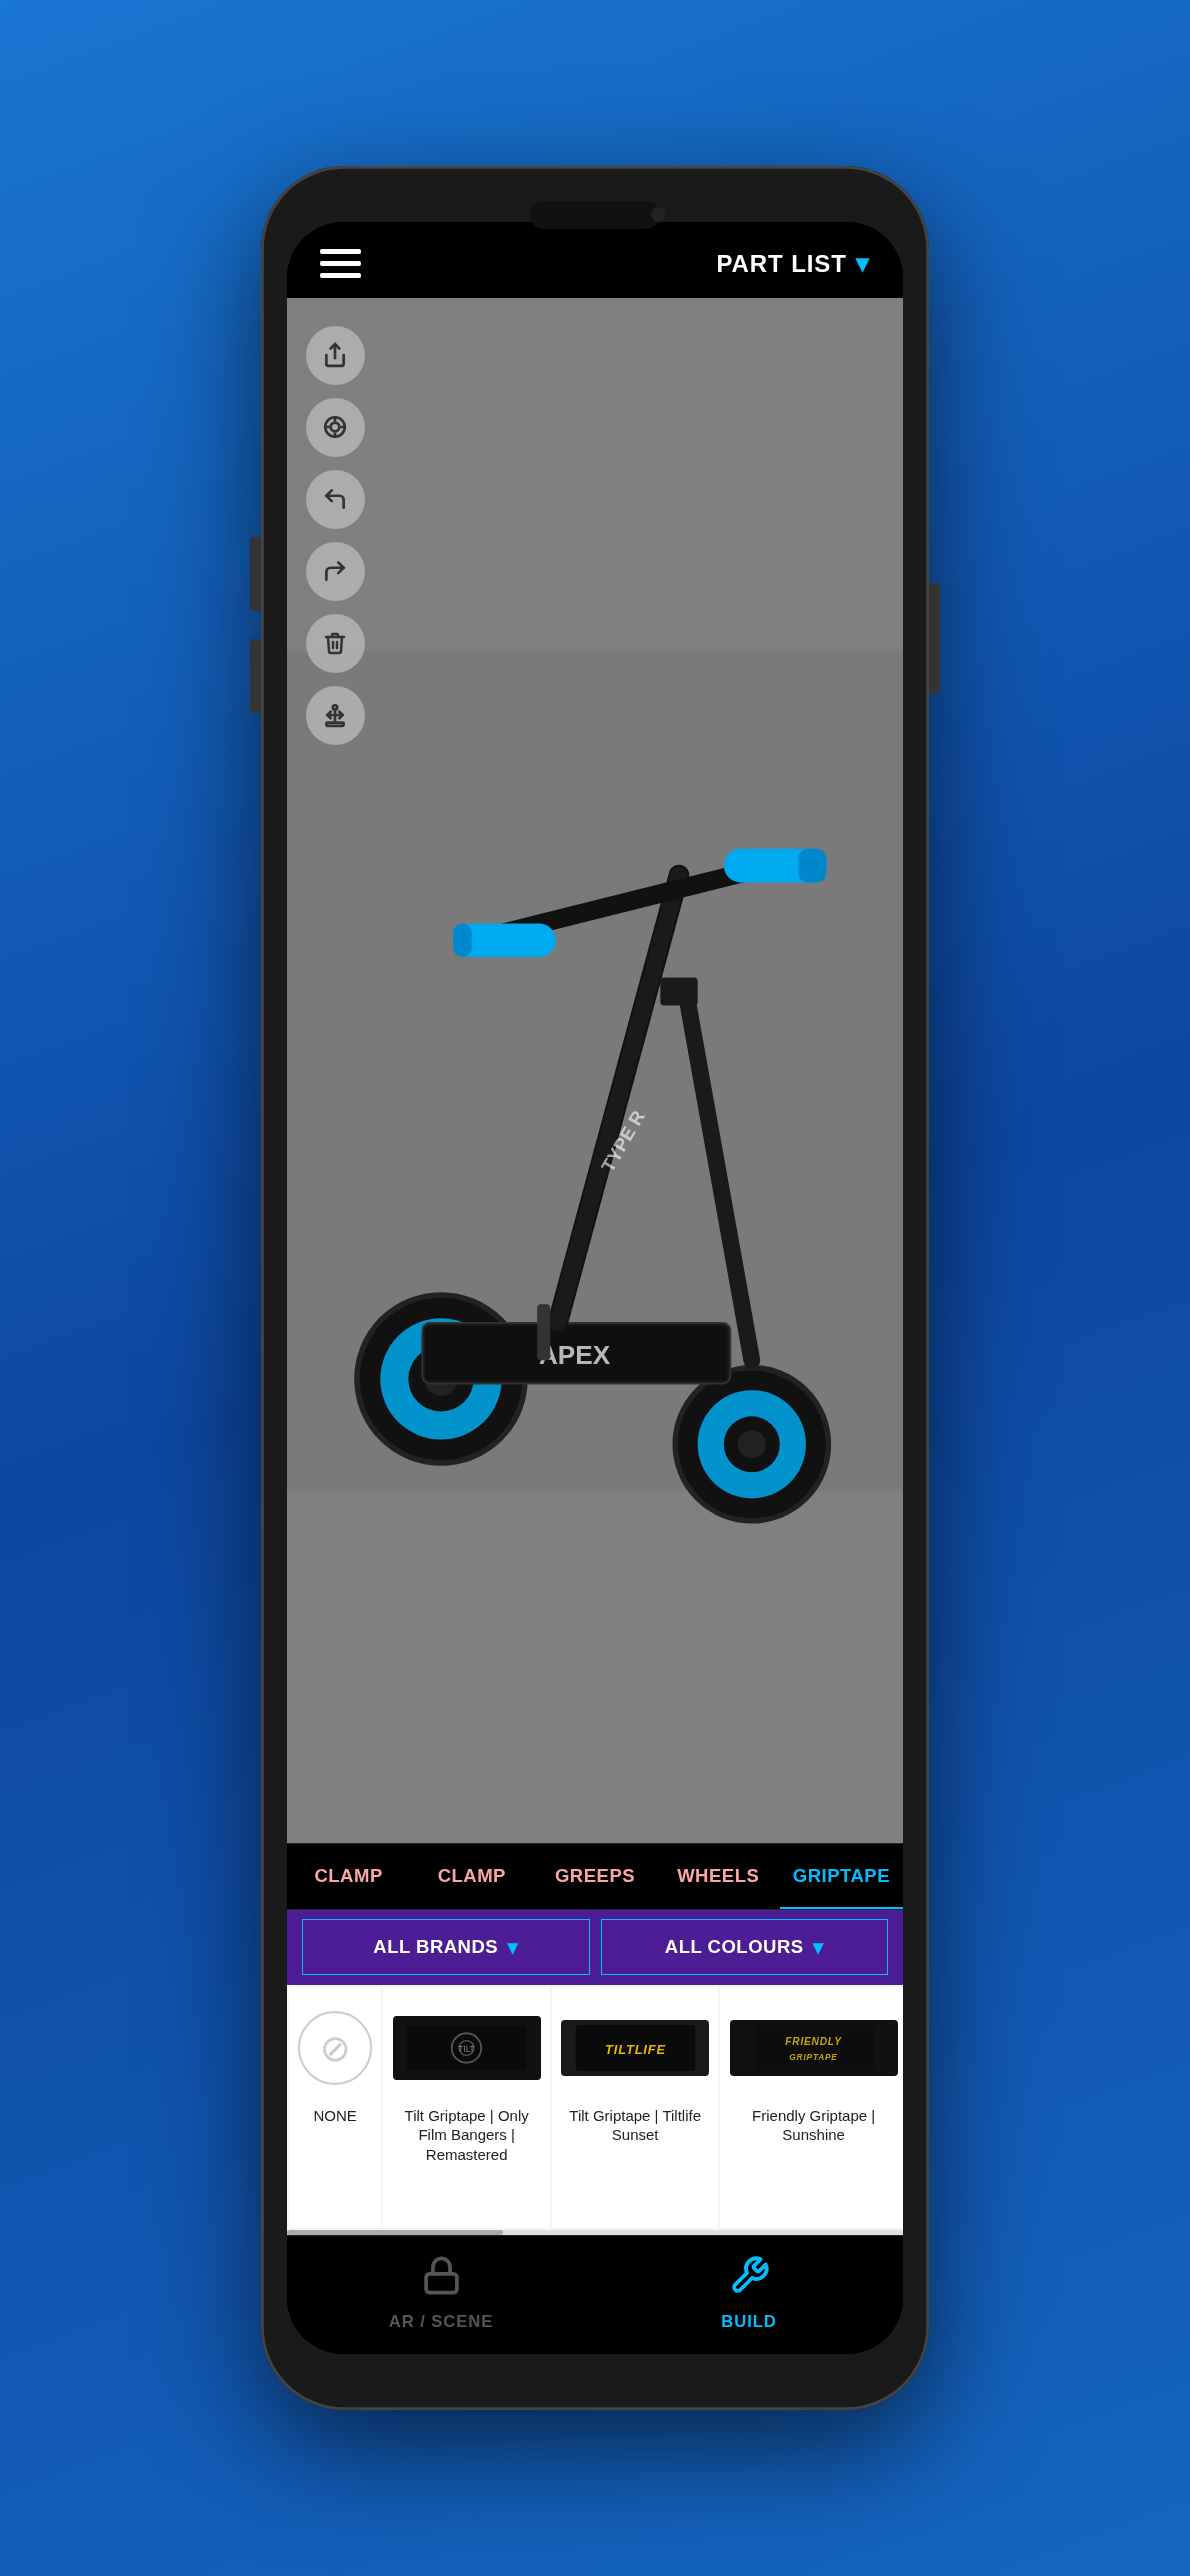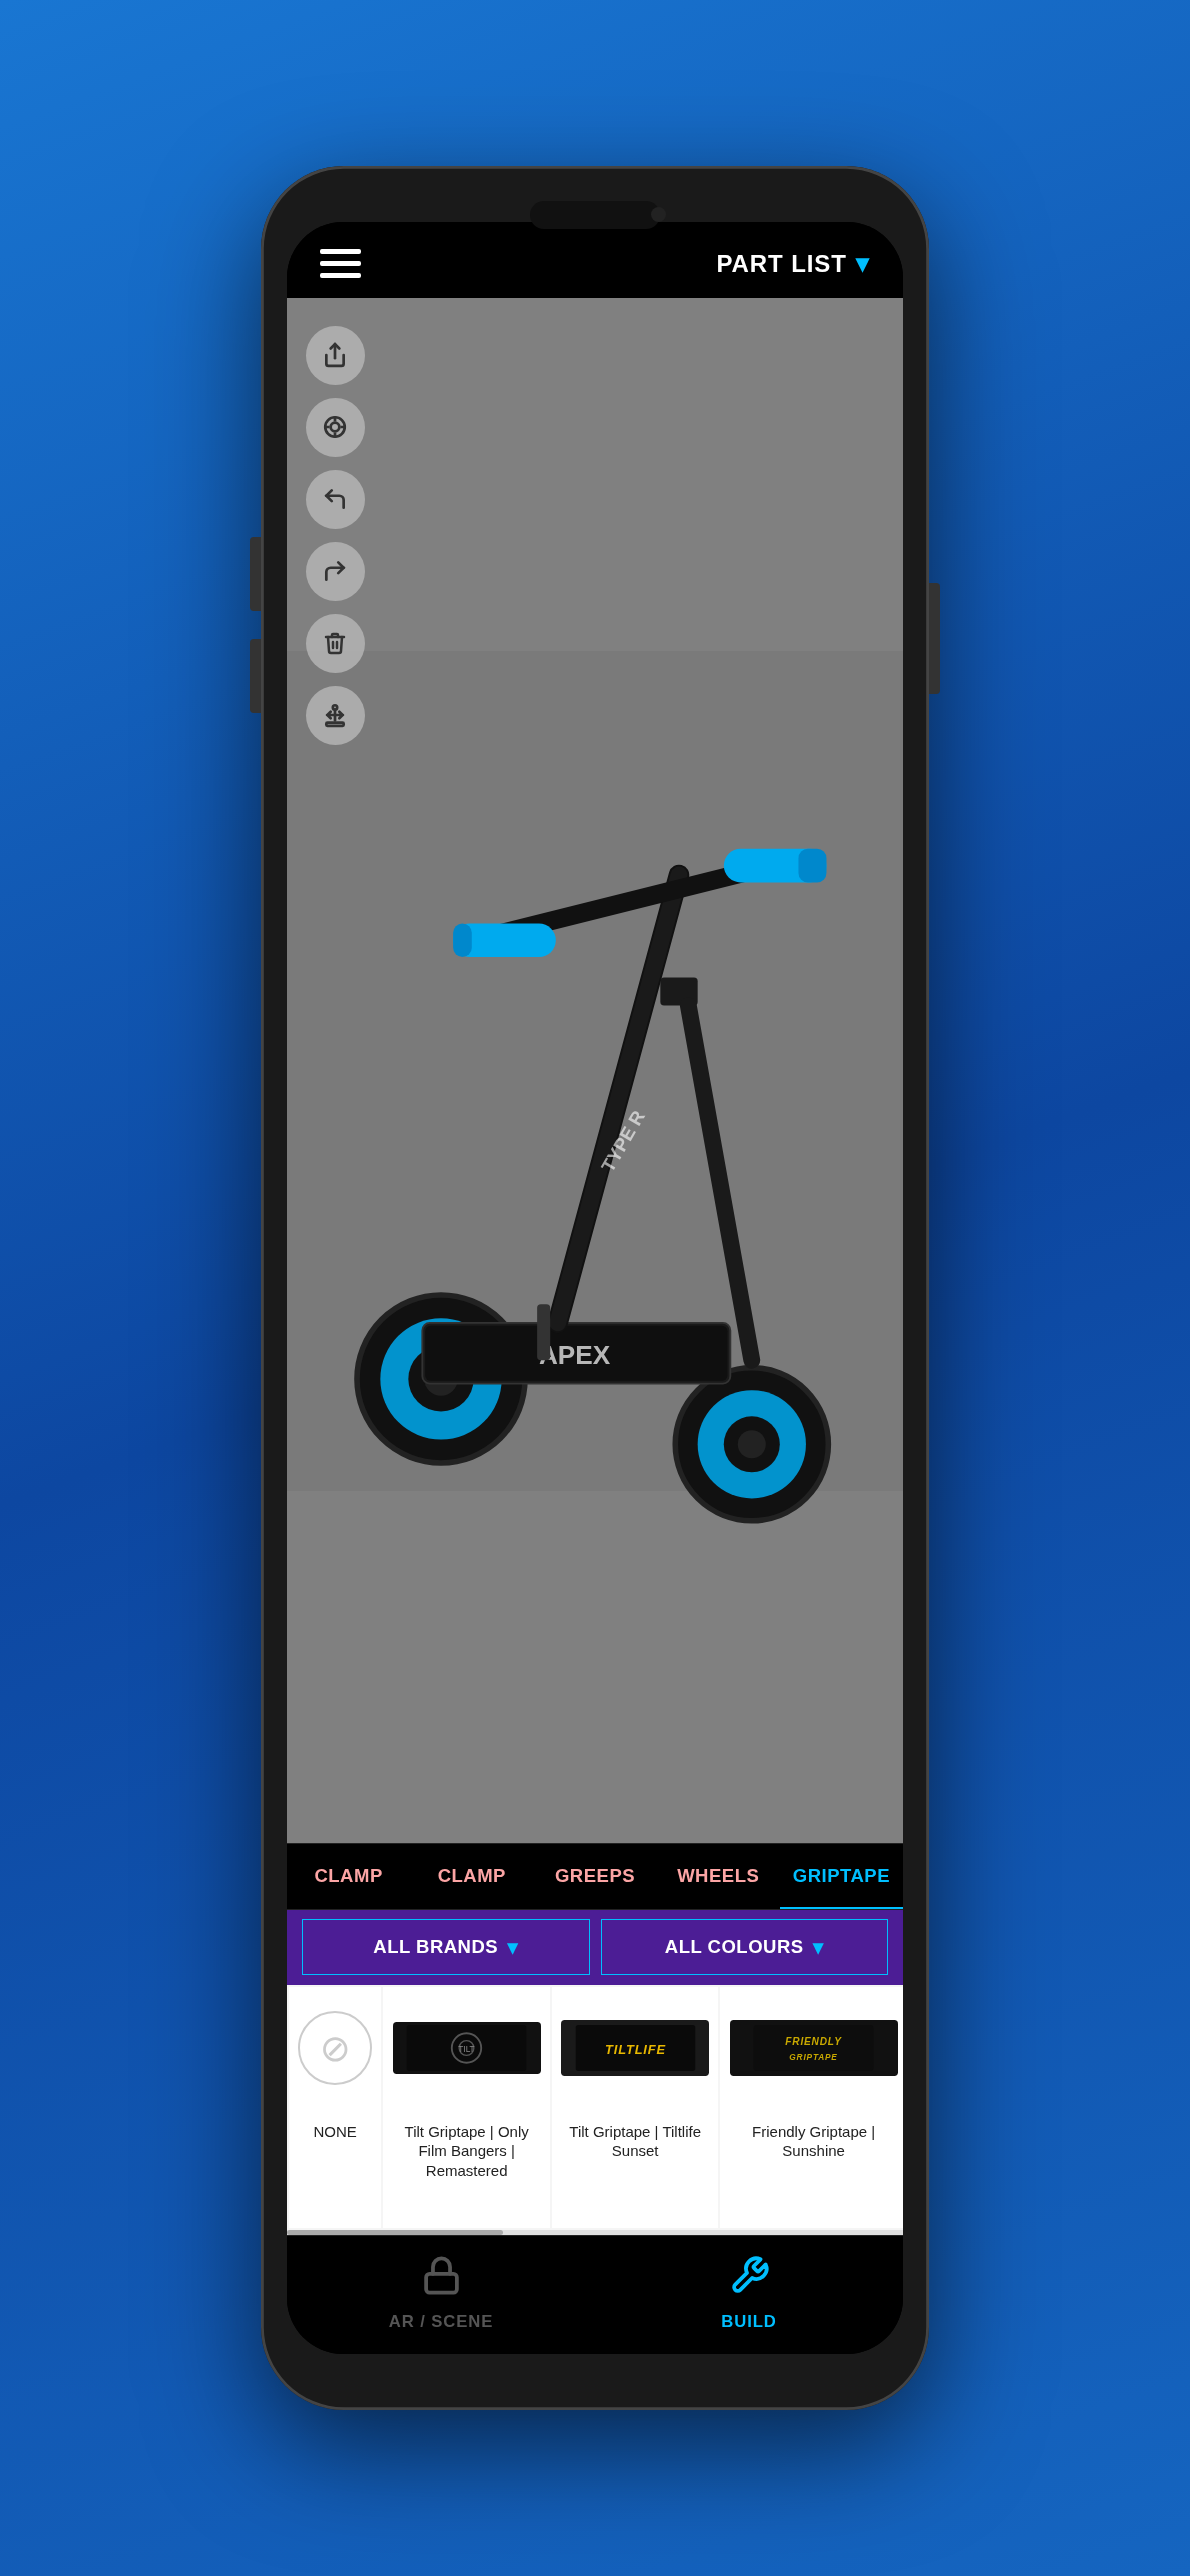--- a/index.html
+++ b/index.html
@@ -260,41 +260,40 @@
       align-items: center;
       overflow: hidden;
     }
 
     .product-card .product-name {
       font-size: 15px;
       color: #222;
       text-align: center;
       line-height: 1.3;
       font-weight: 500;
-      margin-top: 16px;
     }
 
     
     .none-card .no-icon {
       width: 74px;
       height: 74px;
       border-radius: 50%;
       border: 2.8px solid #ccc;
       display: flex;
       justify-content: center;
       align-items: center;
       font-size: 37px;
       color: #ccc;
     }
 
     
     .grip-img-1 {
       background: #111;
       width: 148px;
-      height: 52px;
+      height: 64px;
       border-radius: 3.7px;
       display: flex;
       justify-content: center;
       align-items: center;
       color: #fff;
       font-size: 11px;
     }
 
     .grip-img-2 {
       background: #1a1a1a;

